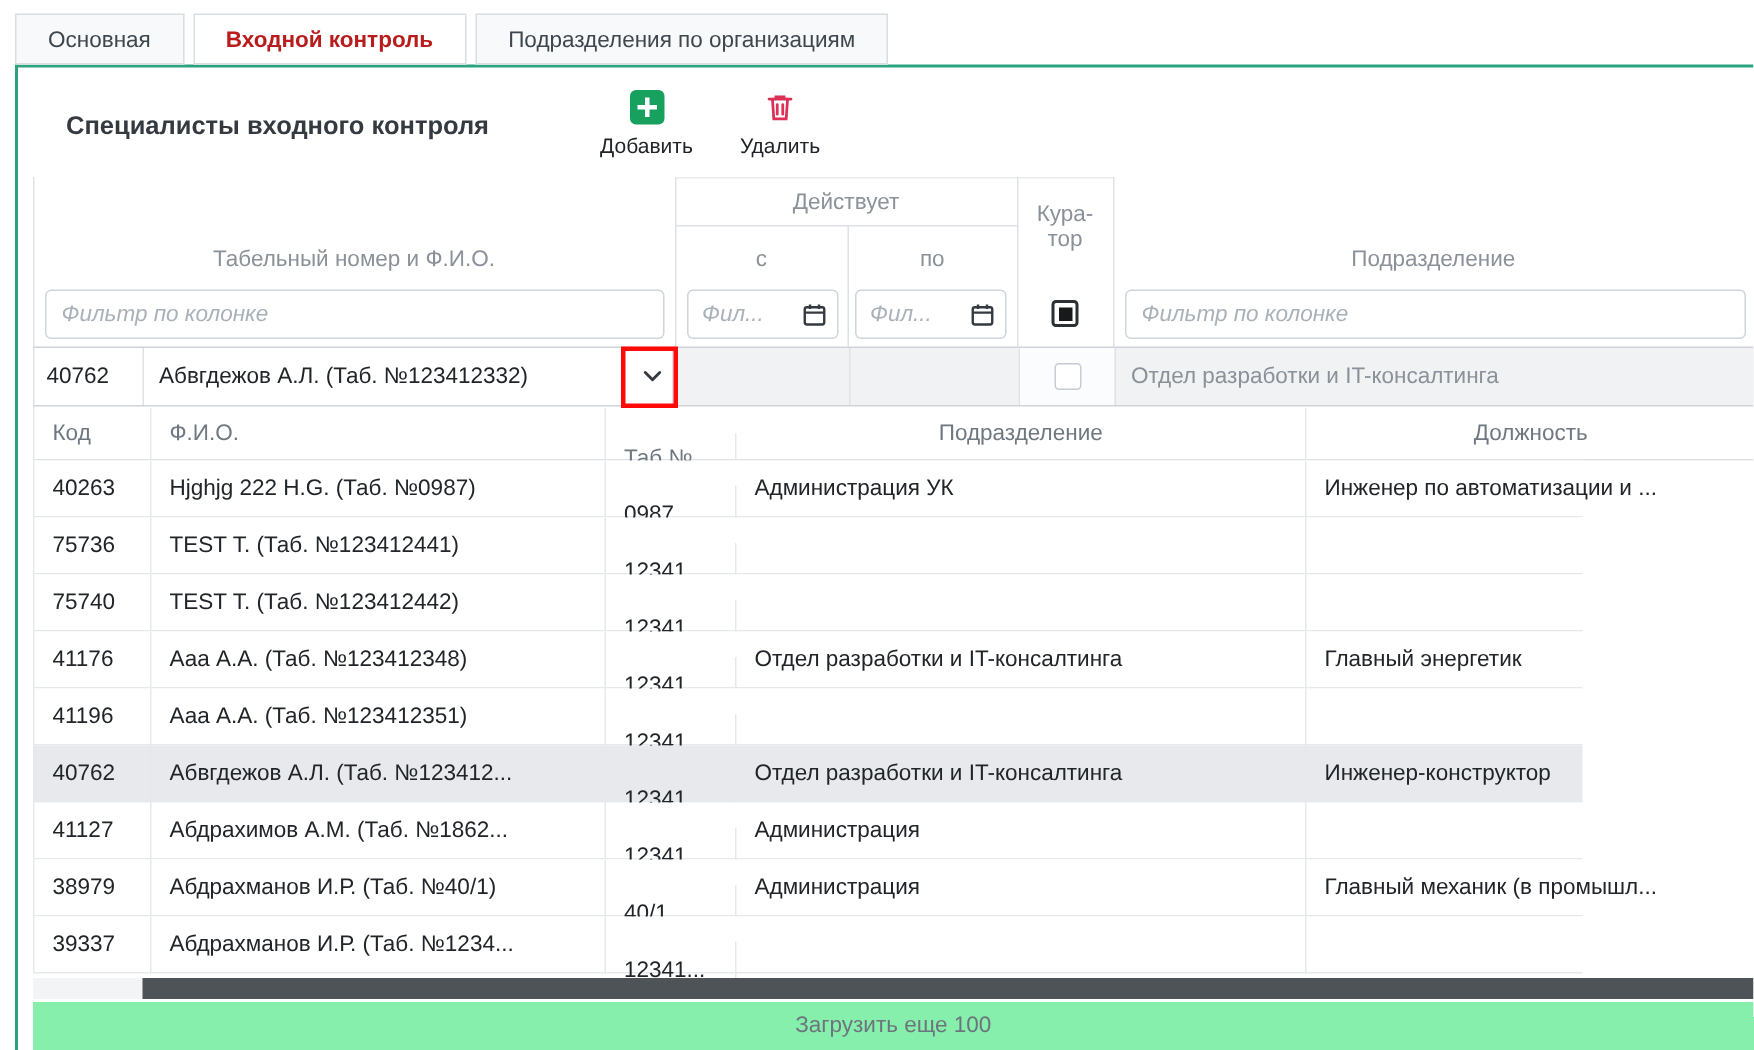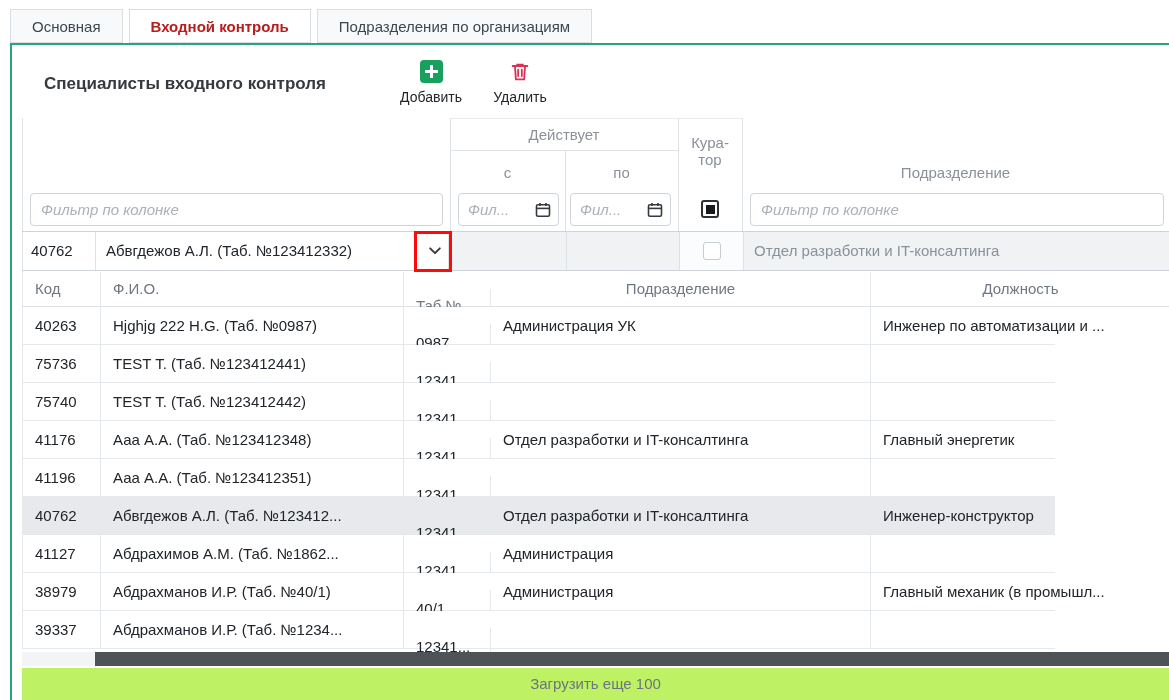--- a/index.html
+++ b/index.html
@@ -87,21 +87,21 @@
   .col1 { left:0;    width:78px;  }
   .col2 { left:78px; width:303px; }
   .col3 { left:381px;width:87px;margin-top:17px;  }
   .col4 { left:468px;width:380px; }
   .col5 { left:848px;width:299px; border-right:none; }
   .center { text-align:center; }
 
   
   .hscroll { position:absolute; left:10px; top:607px; width:1147px; height:14px; background:#f2f4f5; }
   .hscroll-thumb { position:absolute; left:73px; top:0; width:1074px; height:14px; background:#4e5357; }
-  .load-more { position:absolute; left:10px; top:623px; width:1147px; height:32px; line-height:32px; text-align:center; font-size:15px; color:#6c757d; background:#bef264; cursor:pointer; }
+  .load-more { position:absolute; left:10px; top:623px; width:1147px; height:32px; line-height:32px; text-align:center; font-size:15px; color:#6c757d; background:#86efac; cursor:pointer; }
 
   svg { display:block; }
 </style>
 </head>
 <body>
 
 <div class="tab-bar">
   <div class="tab">Основная</div>
   <div class="tab active">Входной контроль</div>
   <div class="tab">Подразделения по организациям</div>
@@ -126,20 +126,21 @@
 
   <div class="hl" style="left:438px; top:73px; width:292px; background:#e9ecef;"></div>
   <div class="vl" style="left:10px;  top:73px; height:531px;"></div>
   <div class="vl" style="left:438px; top:73px; height:113px;"></div>
   <div class="vl" style="left:553px; top:105px; height:81px;"></div>
   <div class="vl" style="left:666px; top:73px; height:113px;"></div>
   <div class="vl" style="left:730px; top:73px; height:113px;"></div>
   <div class="hl" style="left:438px; top:105px; width:228px;"></div>
   <div class="hl" style="left:10px;  top:186px; width:1147px; background:#ced4da;"></div>
 
+  <div class="hdr-label" style="left:10px;  top:119px; width:428px;">Табельный номер и Ф.И.О.</div>
   <div class="hdr-label" style="left:438px; top:81px;  width:228px;">Действует</div>
   <div class="hdr-label" style="left:438px; top:119px; width:115px;">с</div>
   <div class="hdr-label" style="left:553px; top:119px; width:113px;">по</div>
   <div class="hdr-label hdr-curator" style="left:666px; top:89px; width:64px;">
     <span>Кура-</span><br>
     <span>тор</span>
   </div>
   <div class="hdr-label" style="left:730px; top:119px; width:427px;">Подразделение</div>
 
   <input class="filter-input" style="left: 18px; width: 413px;" placeholder="Фильтр по колонке">

